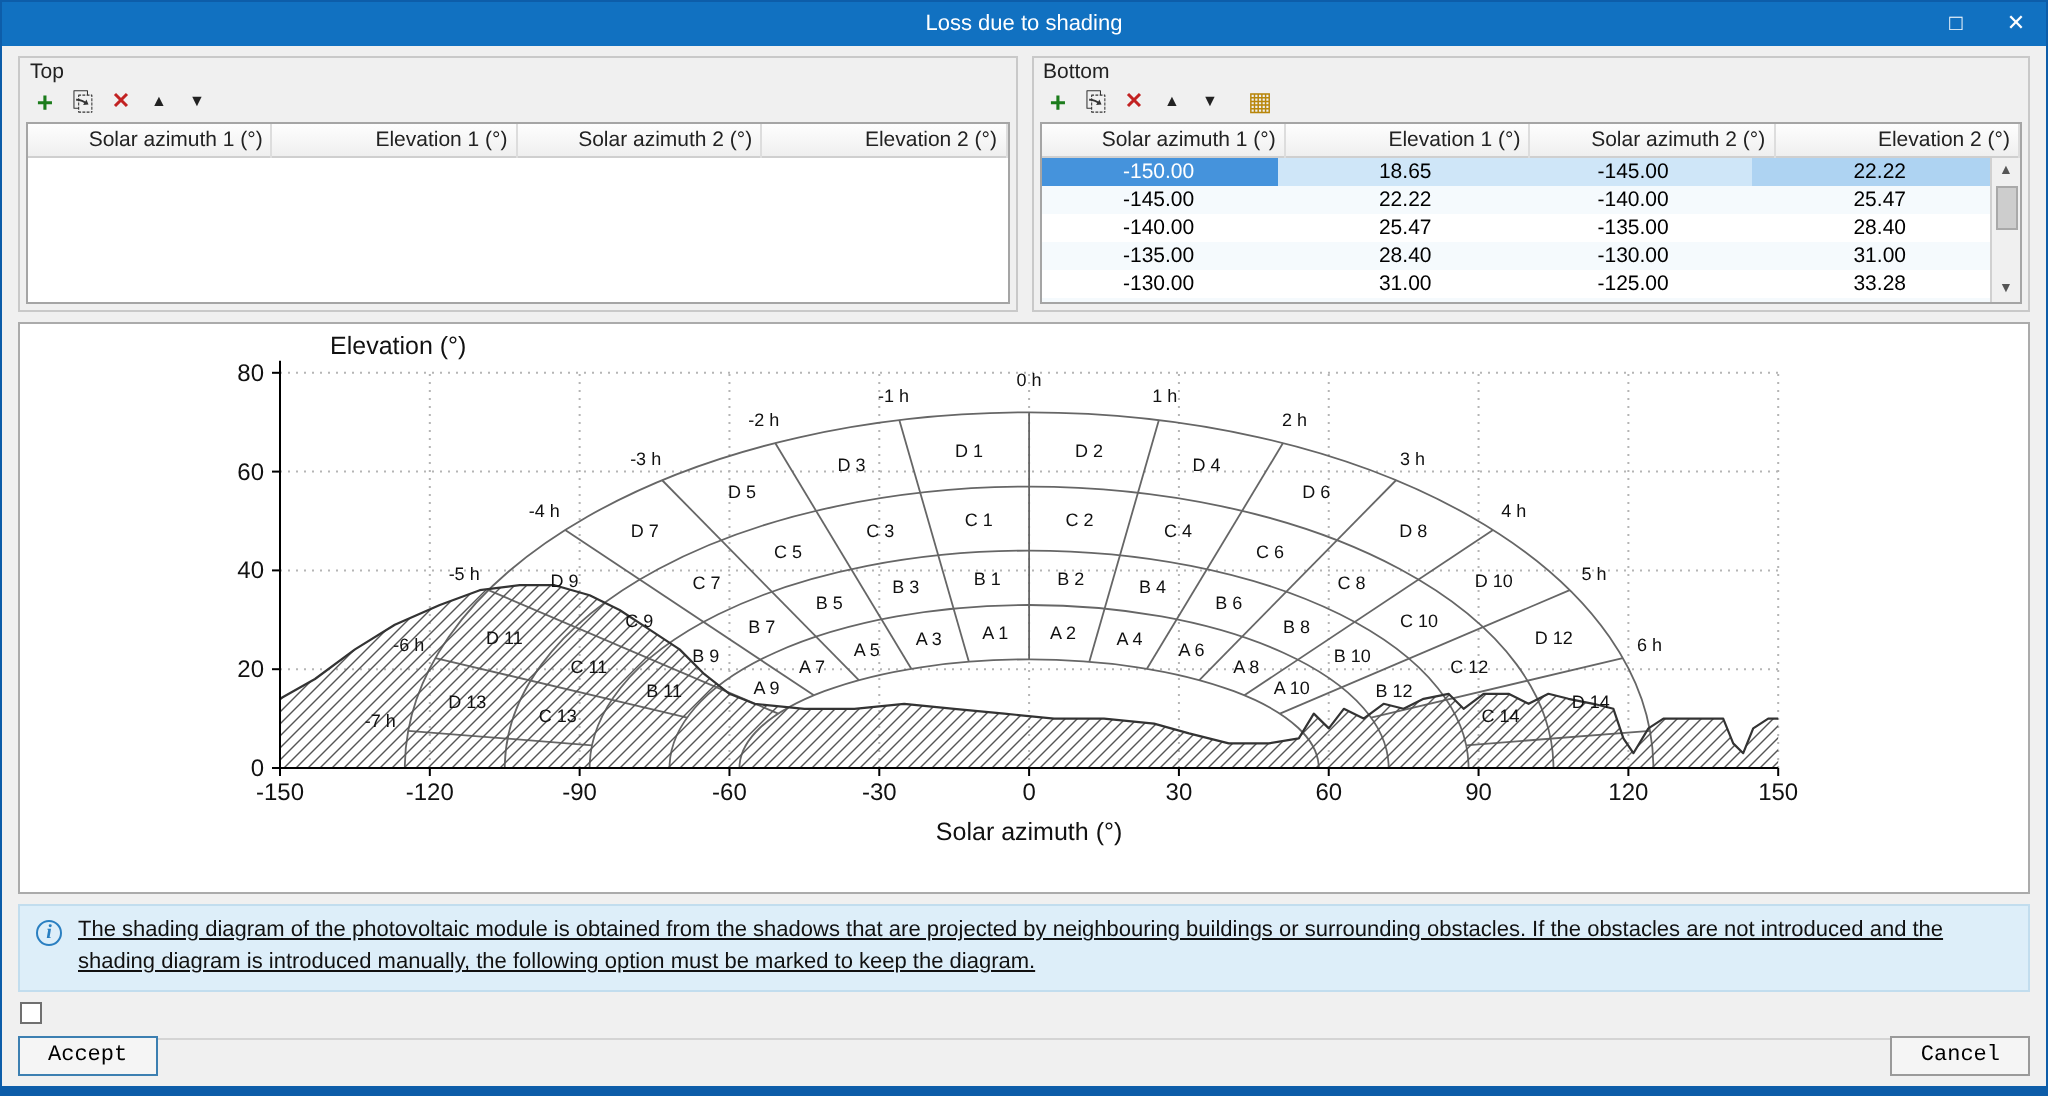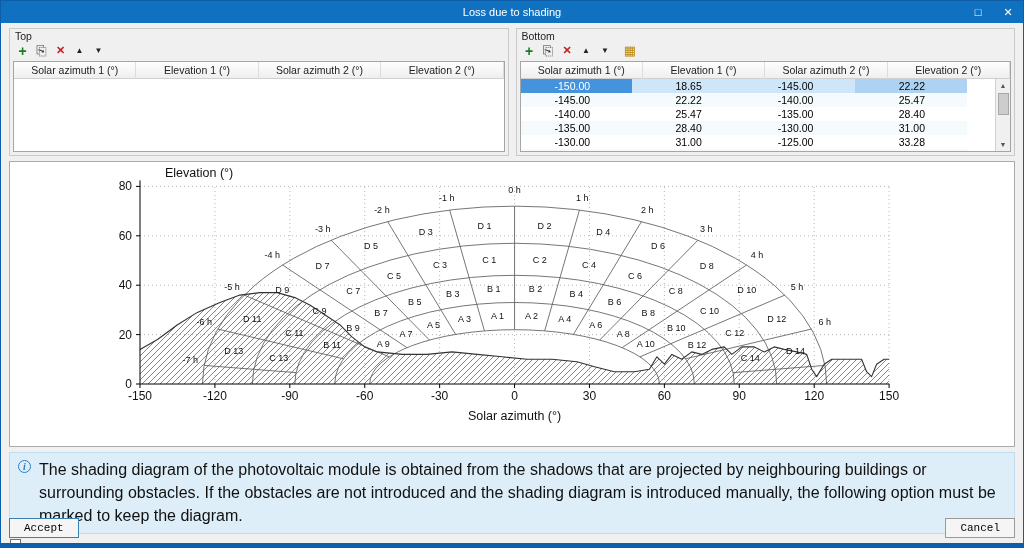--- a/index.html
+++ b/index.html
@@ -25,22 +25,22 @@
   .toolbar { display:flex; align-items:center; gap:2px; height:19px; padding:0 1px 2px 1px; }
   .tool { width:17px; height:16px; display:inline-flex; align-items:center; justify-content:center; font-size:12px; cursor:default; }
   .tool.add-icon { color:#1c7c1c; font-weight:bold; font-size:14px; }
   .tool.copy-icon { color:#333; font-size:13px; }
   .tool.delete-icon { color:#c22222; font-weight:bold; font-size:11px; }
   .tool.move-up-icon, .tool.move-down-icon { color:#222; font-size:8px; }
   .tool.copy-table-icon { color:#b8860b; font-size:13px; margin-left:6px; }
 
   .grid { flex:1; display:flex; flex-direction:column; border:1px solid #a5a5a5; background:#fff; min-height:0; }
   .ghead { display:flex; background:linear-gradient(#fefefe,#efefef); border-bottom:1px solid #cfcfcf; height:17px; flex:0 0 auto; }
-  .hcell { flex:1; font-size:10.5px; padding:2px 4px 16px 4px; border-right:1px solid #dddddd; white-space:nowrap; overflow:hidden; color:#222; text-align:center; }
-  .gbody-row { flex:1; display:flex; min-height:0;gap:28px; }
+  .hcell { flex:1; font-size:10.5px; padding:2px 4px 16px 4px; border-right:1px solid #dddddd; white-space:nowrap; overflow:hidden; color:#222; text-align:right; }
+  .gbody-row { flex:1; display:flex; min-height:0; }
   .gbody { flex:1; overflow:hidden; background:#fff; min-width:0; }
   .grow { display:flex; height:14px; }
   .grow.alt { background:#f5fafd; }
   .gcell { flex:1; font-size:10.5px; padding:1px 42px 0 4px; text-align:right; white-space:nowrap; overflow:hidden; }
   .grow.sel .gcell { background:#cfe6f8; }
   .grow.sel .gcell.c0 { background:#4593dc; color:#fff; }
   .grow.sel .gcell.c3 { background:#aed3f2; }
 
   .vscroll { width:15px; flex:0 0 auto; background:#f0f0f0; border-left:1px solid #d0d0d0; display:flex; flex-direction:column; align-items:center; }
   .sarrow { font-size:7px; color:#555; height:13px; line-height:13px; }
@@ -48,21 +48,21 @@
   .sthumb { width:11px; height:22px; background:#cdcdcd; border:1px solid #a9a9a9; margin-top:1px; }
 
   .chart-panel { margin-top:5px; height:286px; border:1px solid #ababab; background:#fff; }
   svg { display:block; }
   svg text { font-family:"Liberation Sans", sans-serif; fill:#111; }
 
   .info-strip { margin-top:5px; background:#ddeef9; border:1px solid #c2ddee; display:flex; gap:8px; padding:5px 8px; align-items:flex-start; }
   .info-icon { flex:0 0 auto; width:13px; height:13px; border:1px solid #2a7fc1; border-radius:50%;
                color:#2a7fc1; font-family:"Liberation Serif", serif; font-style:italic; font-weight:bold;
                font-size:10px; text-align:center; line-height:11px; margin-top:2px; }
-  .info-text { font-size:16px; color:#111; line-height:1.45; }
+  .info-text { font-size:11px; color:#111; line-height:1.45;text-decoration:underline; }
 
   .checkbox-row { margin-top:5px; display:flex; align-items:center; gap:6px; padding-left:1px; }
   .checkbox { width:11px; height:11px; border:1px solid #707070; background:#fff; flex:0 0 auto; }
   .cb-label { font-size:10.5px; font-weight:bold; }
 
   .divider { margin-top:7px; border-top:1px solid #d4d4d4; }
 
   .buttons-row { position:absolute; left:8px; right:8px; bottom:9px; display:flex; justify-content:space-between; }
   .btn { font-size:11px; height:20px; padding:0 14px; background:#f5f5f5; border:1px solid #9a9a9a; font-family:Liberation Mono, monospace; cursor:default; }
   .btn.accept { border-color:#3c7fb1; }

